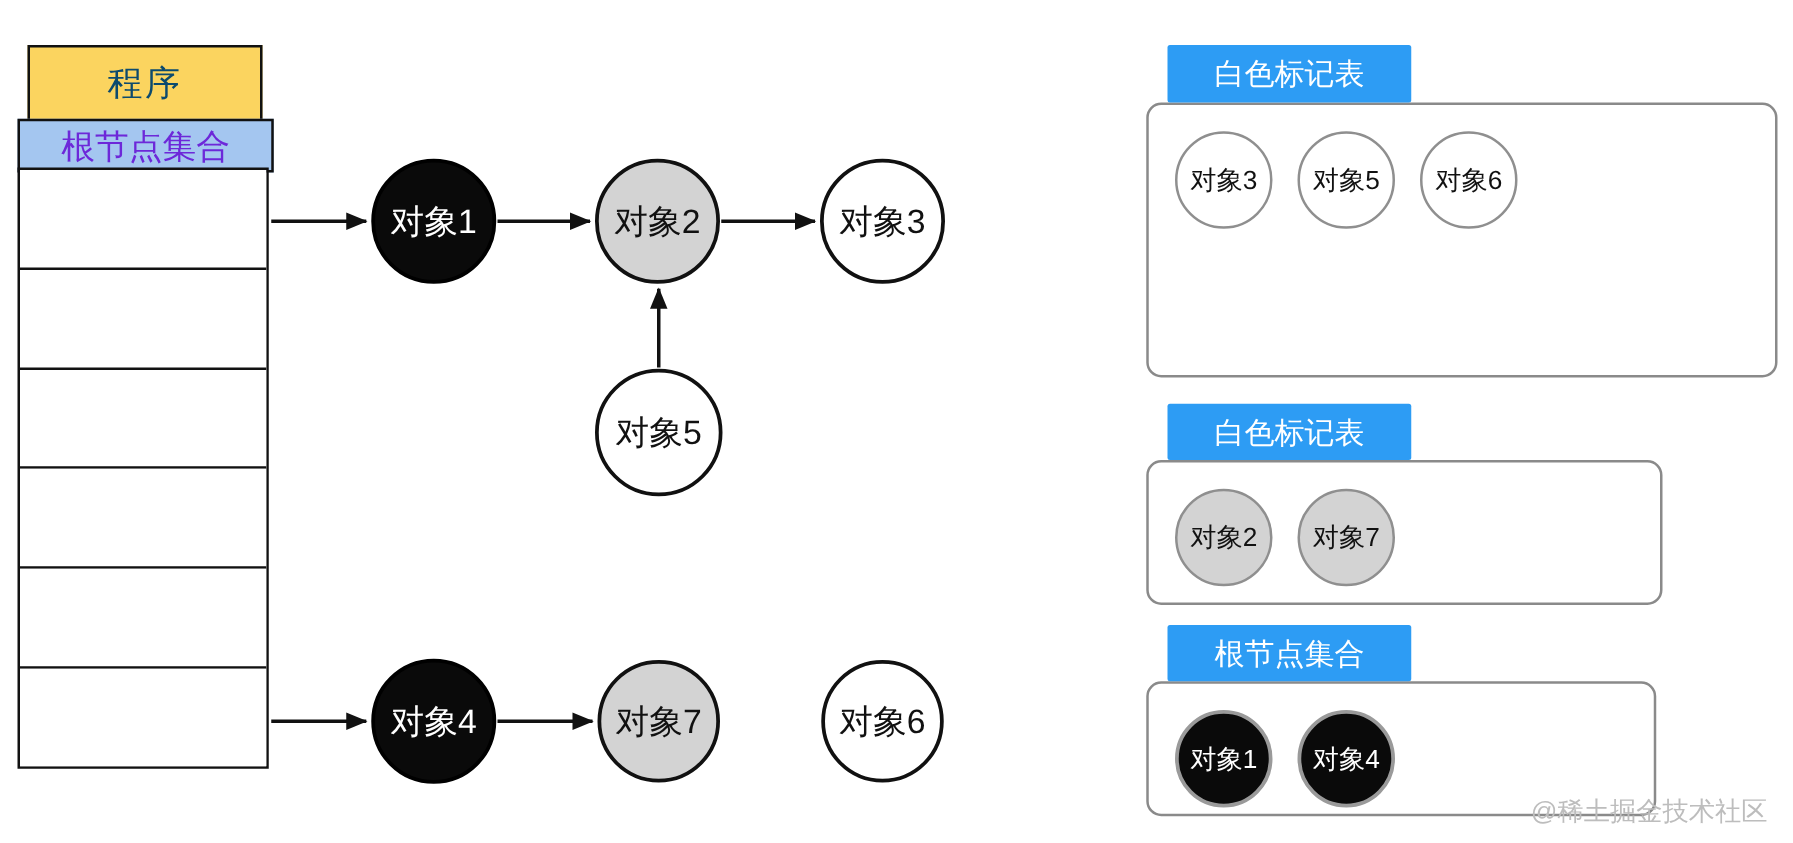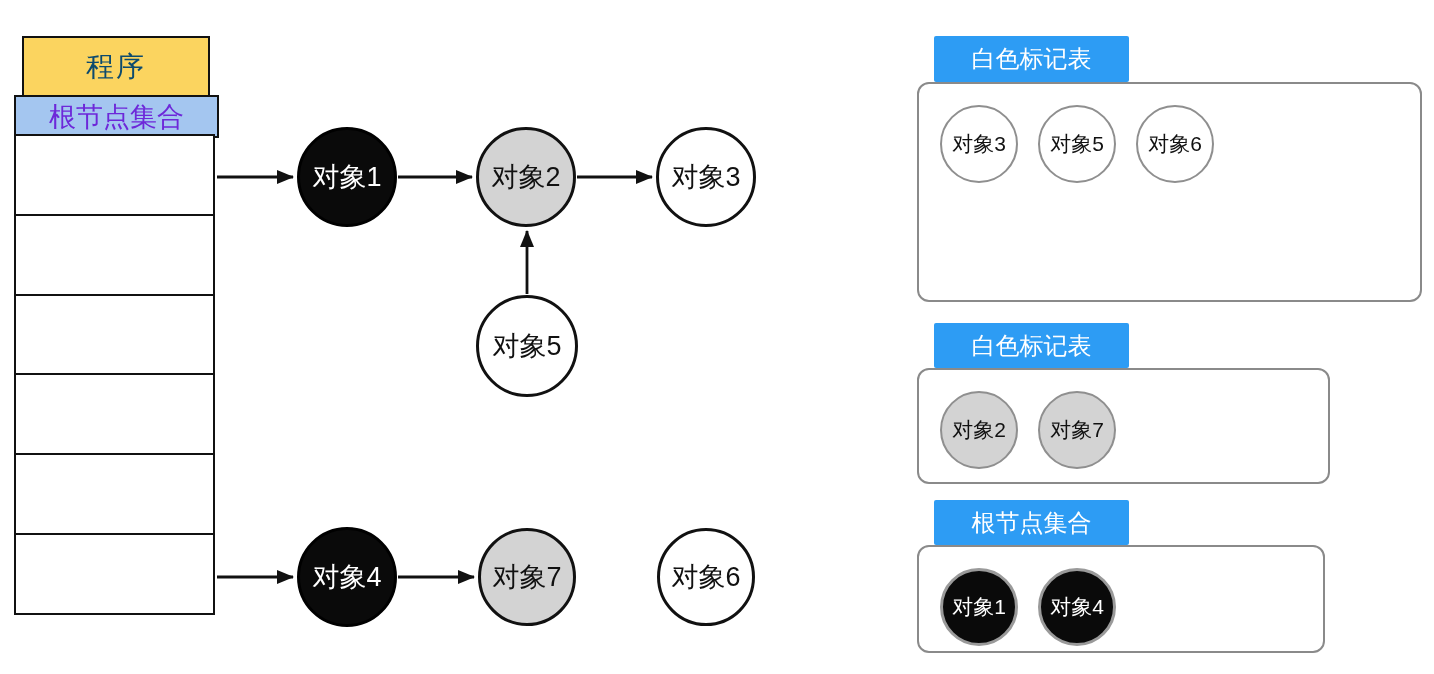--- a/index.html
+++ b/index.html
@@ -130,13 +130,14 @@
   </section>
 
   <section class="mark-table table-black">
     <div class="mark-tab">根节点集合</div>
     <div class="mark-box">
         <div class="chip black">对象1</div>
         <div class="chip black">对象4</div>
       </div>
   </section>
 
+  <div class="watermark">@稀土掘金技术社区</div>
 </div>
 
 </body></html>

